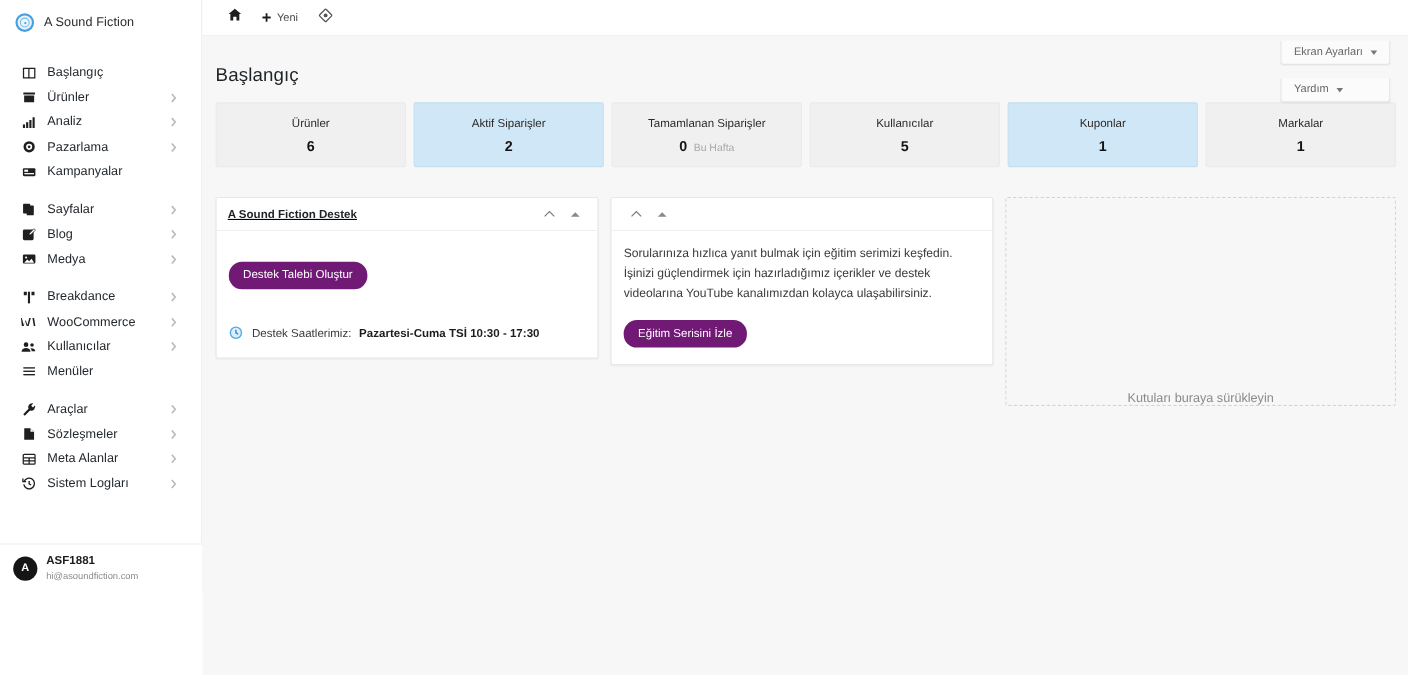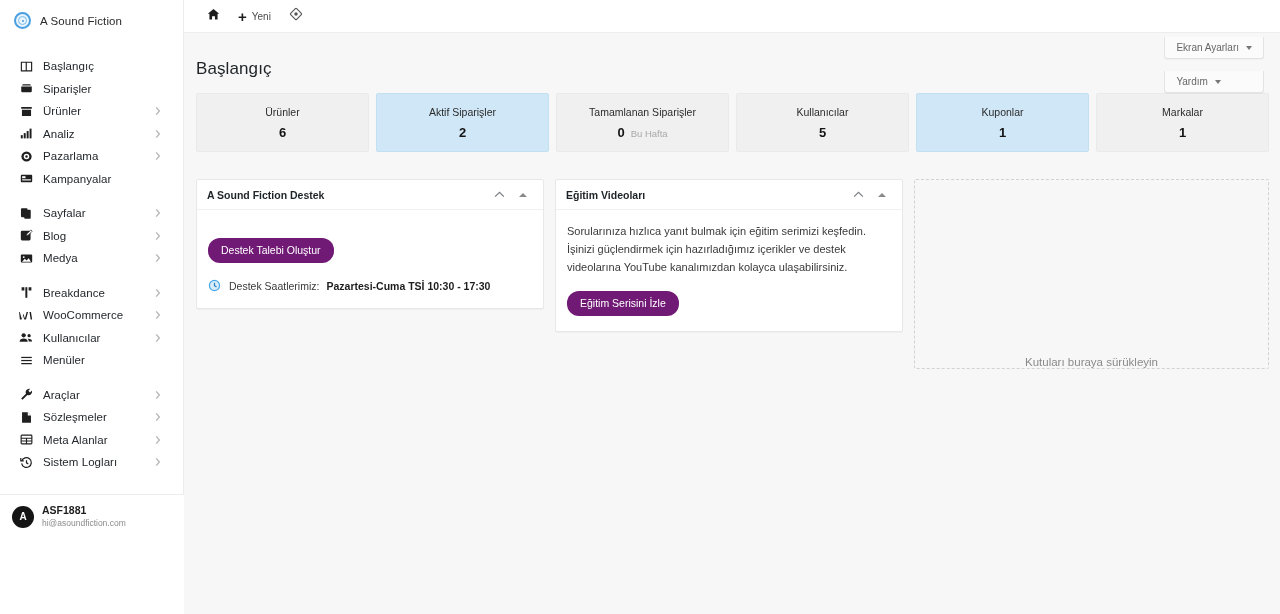--- a/index.html
+++ b/index.html
@@ -160,20 +160,21 @@
   .panel {
     background: #fff;
     border: 1px solid #e8e8e8;
     border-radius: 2px;
     box-shadow: 0 1px 1px rgba(0,0,0,.035);
   }
   .panel-head {
     height: 30px; display: flex; align-items: center;
     padding: 0 8px 0 10px;
     border-bottom: 1px solid #f0f0f0;
+    text-decoration: underline;
   }
   .panel-title { font-size: 10.5px; font-weight: bold; color: #1d2327; flex: 1 1 auto; }
   .panel-ctl {
     width: 24px; height: 24px; display: flex; align-items: center; justify-content: center;
     cursor: pointer; color: #787c82;
   }
   .panel-ctl svg { display: block; }
   .tri-up {
     width: 0; height: 0;
     border-left: 4px solid transparent;
@@ -187,21 +188,21 @@
   .btn-primary {
     display: inline-block; margin-top: 15px;
     background: #701a75;
     color: #fff; font-size: 10.5px;
     border: none; border-radius: 12px;
     padding: 7px 13px; cursor: pointer;
     line-height: 1;
   }
   .hours {
     display: flex; align-items: center; gap: 7px;
-    margin-top: 16px;
+    margin-top: 33px;
     font-size: 10.5px; color: #3a3a3a;
   }
   .hours b { color: #1d1d1d; }
   .clock-ico { flex: 0 0 14px; width: 14px; height: 14px; color: #4aa8e8; }
   .clock-ico svg { display: block; }
 
   
   .dropzone {
     height: 190px;
     border: 1px dashed #d2d2d2;
@@ -226,28 +227,20 @@
     <nav class="nav">
 
       <div class="nav-group">
         <div class="nav-item">
           <span class="nav-ico">
             <svg width="13" height="13" viewBox="0 0 16 16" fill="currentColor">
                 <path d="M1 2h14v12H1V2zm1.4 1.4v9.2H7V3.4H2.4zm6 0v9.2h5.2V3.4H8.4z"></path>
               </svg>
           </span>
           <span class="nav-label">Başlangıç</span>
-        </div>
-        <div class="nav-item">
-          <span class="nav-ico">
-            <svg width="13" height="13" viewBox="0 0 16 16" fill="currentColor">
-                <path d="M1.5 5.5h13v6a1 1 0 0 1-1 1h-11a1 1 0 0 1-1-1v-6zm1-1.2 1-1.6h9l1 1.6h-11z"></path>
-              </svg>
-          </span>
-          <span class="nav-label">Siparişler</span>
         </div>
         <div class="nav-item">
           <span class="nav-ico">
             <svg width="13" height="13" viewBox="0 0 16 16" fill="currentColor">
                 <path d="M1.5 2.5h13v2.2h-13V2.5zm.9 3.3h11.2v7.7H2.4V5.8zm2.4 2h6.4v1.4H4.8V7.8z"></path>
               </svg>
           </span>
           <span class="nav-label">Ürünler</span>
           <span class="nav-chev">
             <svg width="6" height="9" viewBox="0 0 6 10" fill="none" stroke="currentColor" stroke-width="1.6">
@@ -575,21 +568,20 @@
                 <span>Destek Saatlerimiz:</span>
                 <b>Pazartesi-Cuma TSİ 10:30 - 17:30</b>
               </div>
             </div>
           </div>
         </div>
 
         <div class="col col-b">
           <div class="panel">
             <div class="panel-head">
-              <span class="panel-title">Eğitim Videoları</span>
               <span class="panel-ctl">
                 <svg width="11" height="7" viewBox="0 0 12 8" fill="none" stroke="currentColor" stroke-width="1.3">
                     <path d="M1 6.5 6 1.6l5 4.9"></path>
                   </svg>
               </span>
               <span class="panel-ctl">
                 <span class="tri-up"></span>
               </span>
             </div>
             <div class="panel-body">

